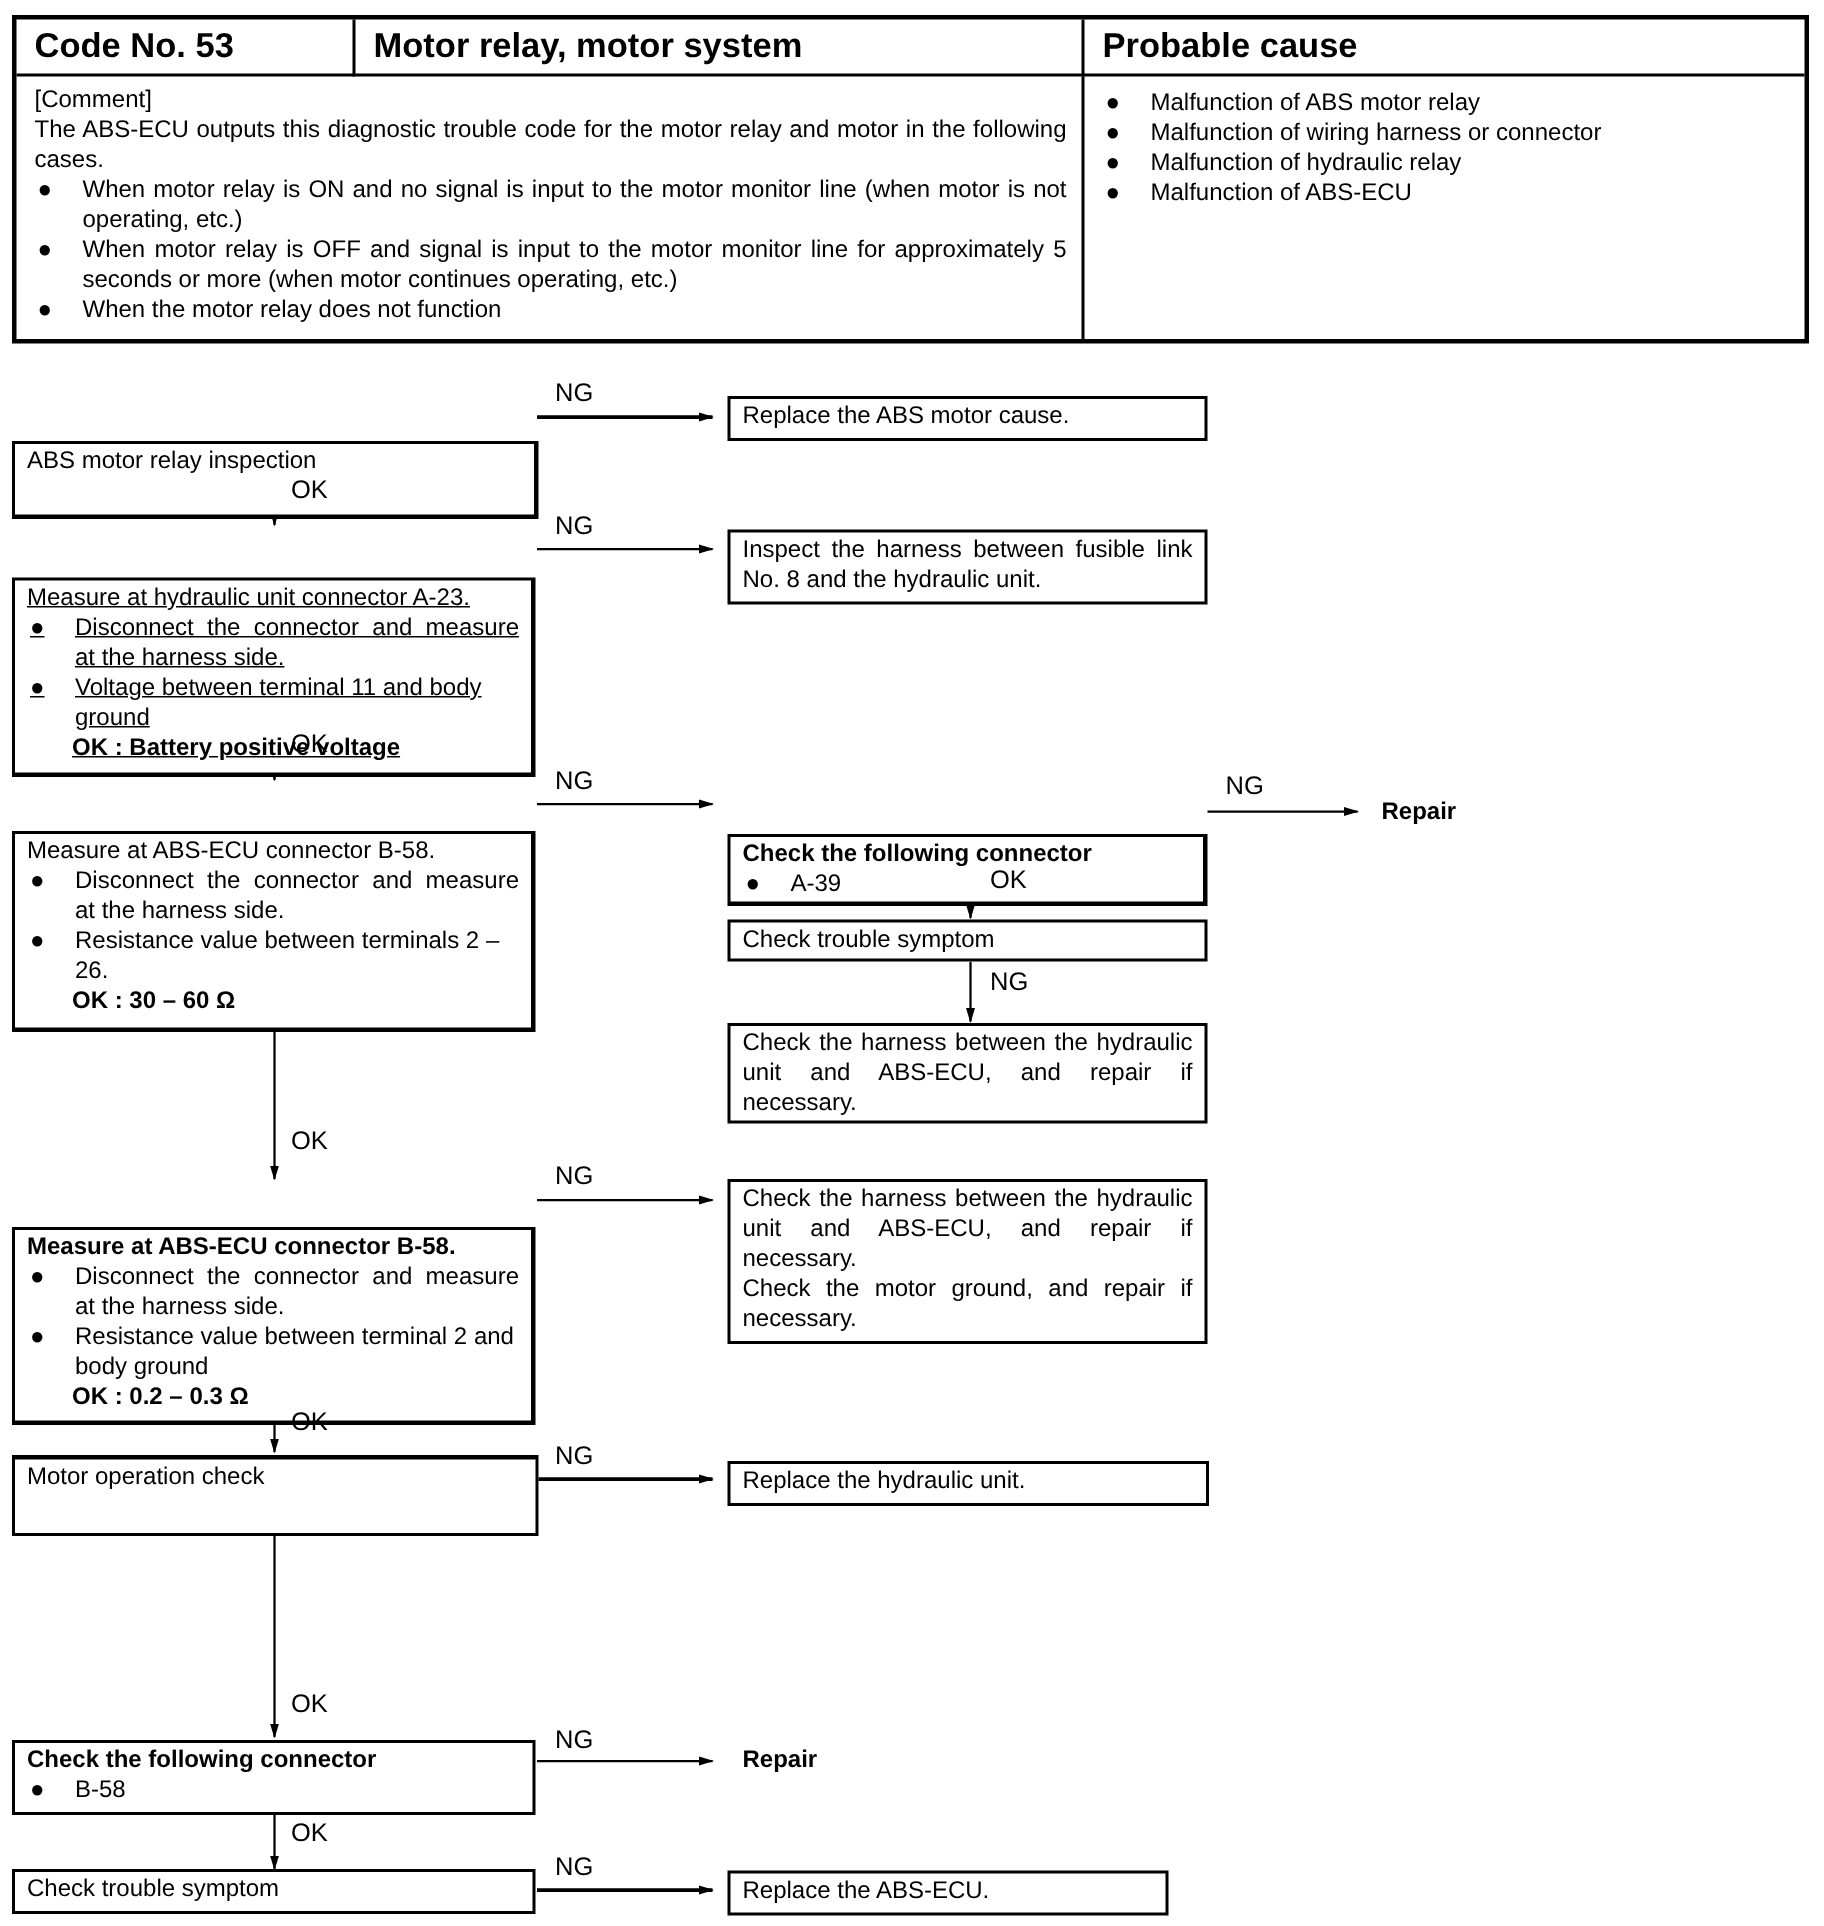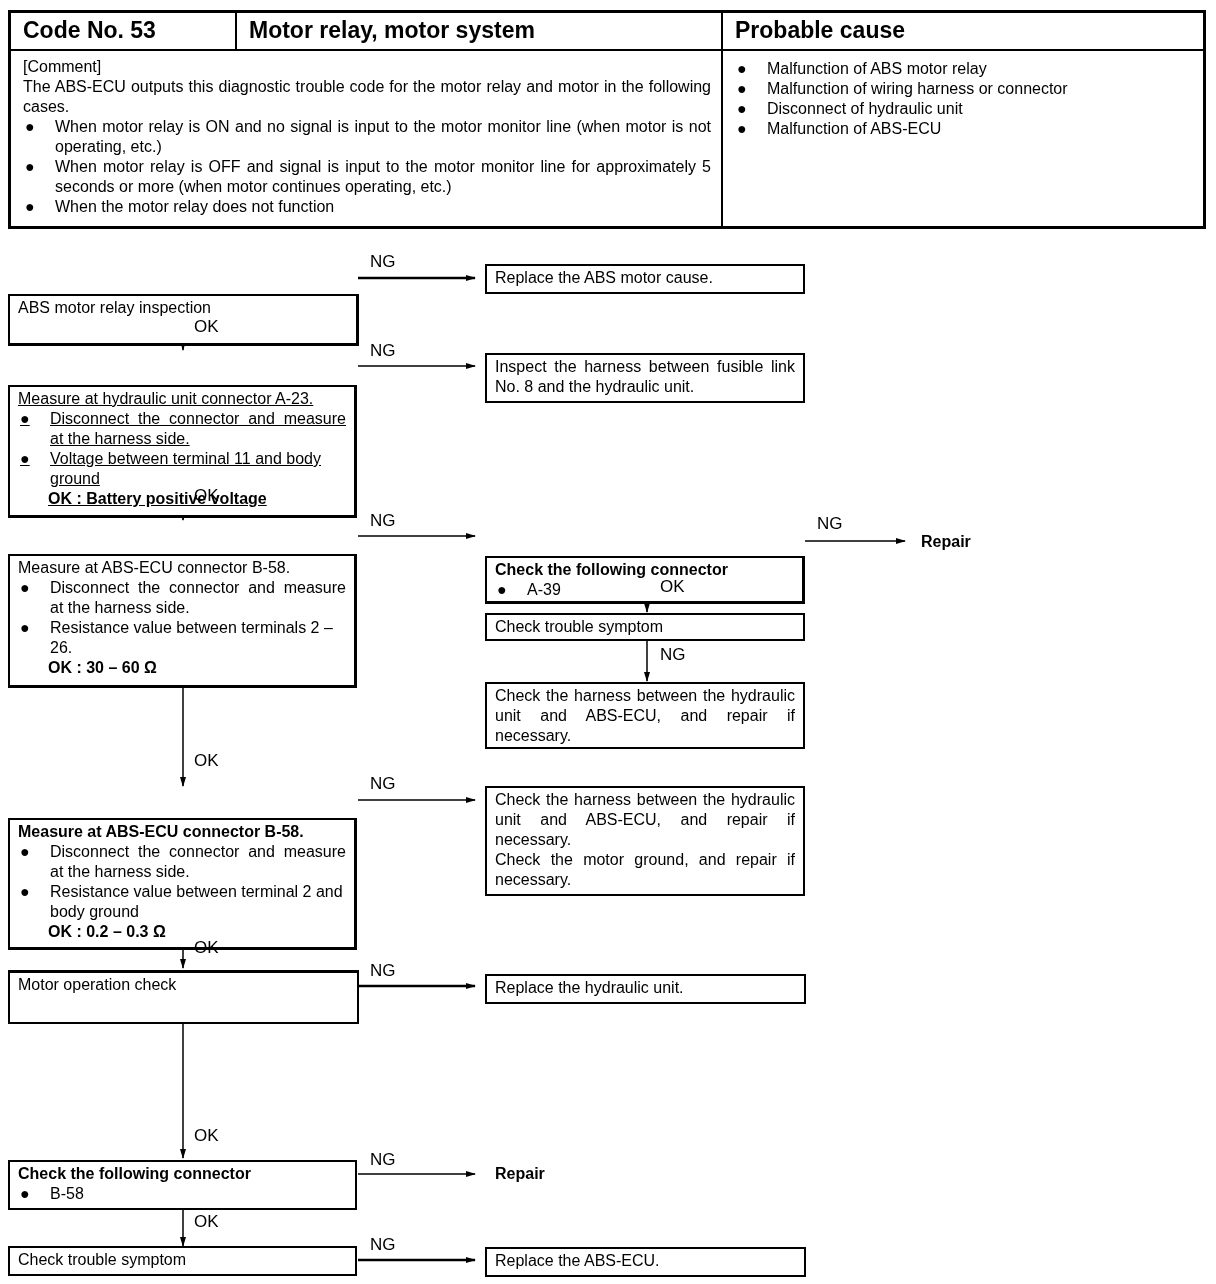--- a/index.html
+++ b/index.html
@@ -53,21 +53,21 @@
     <div class="bul">
         <span class="dot">●</span>
         <span>Malfunction of ABS motor relay</span>
       </div>
     <div class="bul">
         <span class="dot">●</span>
         <span>Malfunction of wiring harness or connector</span>
       </div>
     <div class="bul">
         <span class="dot">●</span>
-        <span>Disconnect of hydraulic unit</span>
+        <span>Malfunction of hydraulic relay</span>
       </div>
     <div class="bul">
         <span class="dot">●</span>
         <span>Malfunction of ABS-ECU</span>
       </div>
   </div>
 </div>
 
 <svg class="lines" width="1216" height="1284">
   <defs>
@@ -185,21 +185,21 @@
   <div style="text-align:justify;">Check the harness between the hydraulic unit and ABS-ECU, and repair if necessary.</div>
   <div style="text-align:justify;">Check the motor ground, and repair if necessary.</div>
 </div>
 
 <div class="box" style="left:485px;top:974px;width:321px;height:30px;">
   <div>Replace the hydraulic unit.</div>
 </div>
 
 <div class="abs b" style="left:495px;top:1165px;font-size:16px;">Repair</div>
 
-<div class="box" style="left:485px;top:1247px;width:321px;height:30px;">
+<div class="box" style="left:485px;top:1247px;width:294px;height:30px;">
   <div>Replace the ABS-ECU.</div>
 </div>
 
 <span class="lbl" style="left:194px;top:317px;">OK</span>
 <span class="lbl" style="left:194px;top:486px;">OK</span>
 <span class="lbl" style="left:194px;top:751px;">OK</span>
 <span class="lbl" style="left:194px;top:938px;">OK</span>
 <span class="lbl" style="left:194px;top:1126px;">OK</span>
 <span class="lbl" style="left:194px;top:1212px;">OK</span>
 <span class="lbl" style="left:660px;top:577px;">OK</span>

